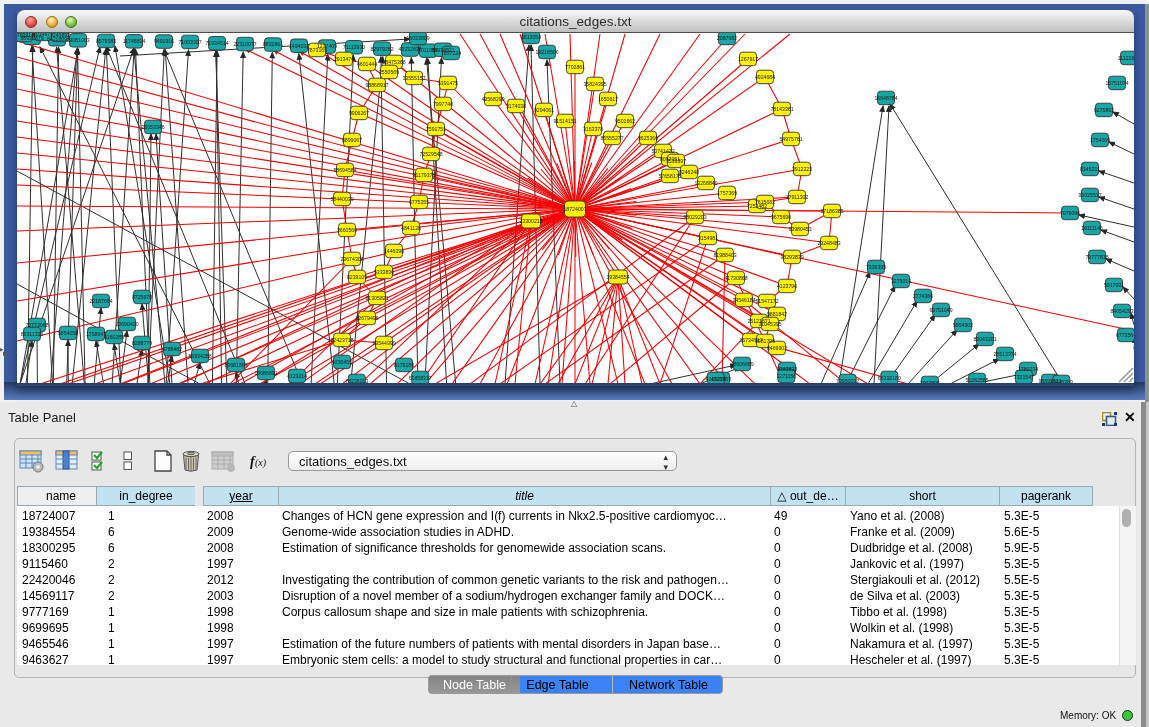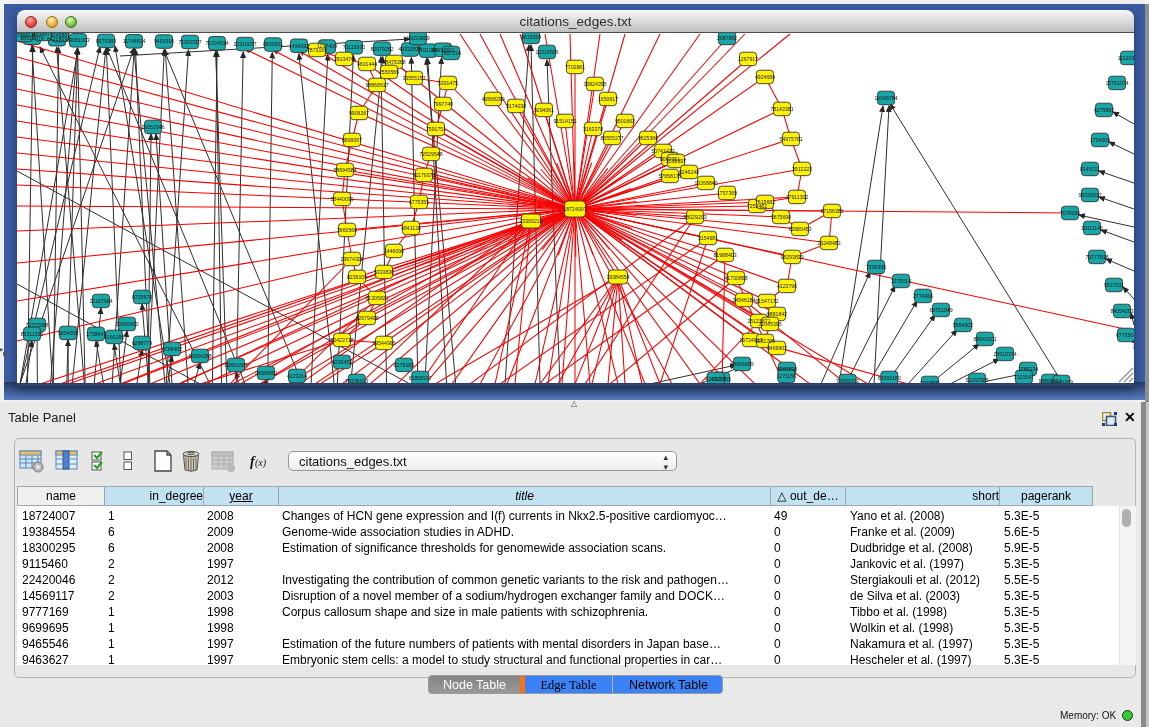--- a/index.html
+++ b/index.html
@@ -24,21 +24,21 @@
 .hdrcell { position:absolute; top:84px; height:20px; background:#c2e2f2; border:1px solid #9aa8b2; border-right:none;
   font-size:12px; text-align:center; line-height:19px; color:#000; }
 .row { position:absolute; left:0; width:1120px; height:16px; font-size:12px; color:#000; }
 .row span { position:absolute; top:1px; white-space:nowrap; }
 #tbody { position:absolute; left:17px; top:104px; width:1119px; height:159px; background:#fff; overflow:hidden; }
 #vscroll { position:absolute; left:1119px; top:104px; width:17px; height:159px; background:#f4f4f4; border-left:1px solid #e0e0e0; }
 #vthumb { position:absolute; left:1122px; top:107px; width:9px; height:18px; border-radius:5px; background:#b0b0b0; }
 #tabs { position:absolute; left:428px; top:273px; width:295px; height:19px; border:1px solid #9a9a9a; border-radius:4px; background:#3b82f6; font-size:12.5px; }
 #tabs div { position:absolute; top:0; height:100%; text-align:center; line-height:18px; color:#000; }
 #seg1 { left:0; width:91px; background:linear-gradient(#848484,#989898); color:#fff !important; border-radius:3px 0 0 3px; }
-#seg2 { left:91px; width:92px; border-left:5px solid #f97316;font-family:Liberation Serif, serif; }
+#seg2 { left:82px; width:92px; border-left:1px solid #f97316; }
 #seg3 { left:183px; width:112px; border-left:1px solid #b5b5b5; }
 #status { position:absolute; left:1060px; top:308px; font-size:10px; color:#111; }
 #memdot { position:absolute; left:1122px; top:308px; width:11px; height:11px; border-radius:50%; background:#35cb35; border:1px solid #1c321c; }
 #rstrip1 { position:absolute; left:1141px; top:0px; width:5px; height:325px; background:#8a8a8a; }
 #rstrip2 { position:absolute; left:1146px; top:0px; width:3px; height:325px; background:#c6c6c6; }
 #caret { position:absolute; left:571px; top:-3px; font-size:8px; color:#555; }
 #collapse { position:absolute; left:-1px; top:344px; font-size:9px; color:#555; }
 </style></head>
 <body>
 <div id="app">
@@ -746,25 +746,25 @@
         <path d="M2 11h21M2 15h21M8 7v13M14 7v13M20 7v13" stroke="#9a9a9a" fill="none"></path>
         <circle cx="21" cy="19" r="4" fill="#a9a9a9"></circle>
       </g>
 
       <text x="232" y="17" font-family="Liberation Serif, serif" font-style="italic" font-weight="bold" font-size="14" fill="#111">f</text>
       <text x="237" y="17" font-family="Liberation Serif, serif" font-style="italic" font-size="10" fill="#111">(x)</text>
     </svg>
     <div id="combo">citations_edges.txt<span class="arrows">▴<br>▾</span></div>
 
     <div class="hdrcell" style="left:17px; width:87px; background:#efefef;">name</div>
-    <div class="hdrcell" style="left:104px; width:99px;text-align:right;">in_degree</div>
+    <div class="hdrcell" style="left:96px; width:99px;">in_degree</div>
     <div class="hdrcell" style="left:203px; width:75px;text-decoration:underline;">year</div>
     <div class="hdrcell" style="left:278px; width:492px;font-style:italic;">title</div>
     <div class="hdrcell" style="left:770px; width:75px;">△ out_de…</div>
-    <div class="hdrcell" style="left:845px; width:154px;text-align:right;">short</div>
+    <div class="hdrcell" style="left:845px; width:154px;">short</div>
     <div class="hdrcell" style="left:999px; width:94px; border-right:1px solid #9aa8b2;">pagerank</div>
     <div id="tbody"></div>
     <div id="vscroll"></div>
     <div id="vthumb"></div>
     <div class="row" style="top:106px">
         <span style="left:22px">18724007</span>
         <span style="left:108px">1</span>
         <span style="left:207px">2008</span>
         <span style="left:282px">Changes of HCN gene expression and I(f) currents in Nkx2.5-positive cardiomyoc…</span>
         <span style="left:774px">49</span>

